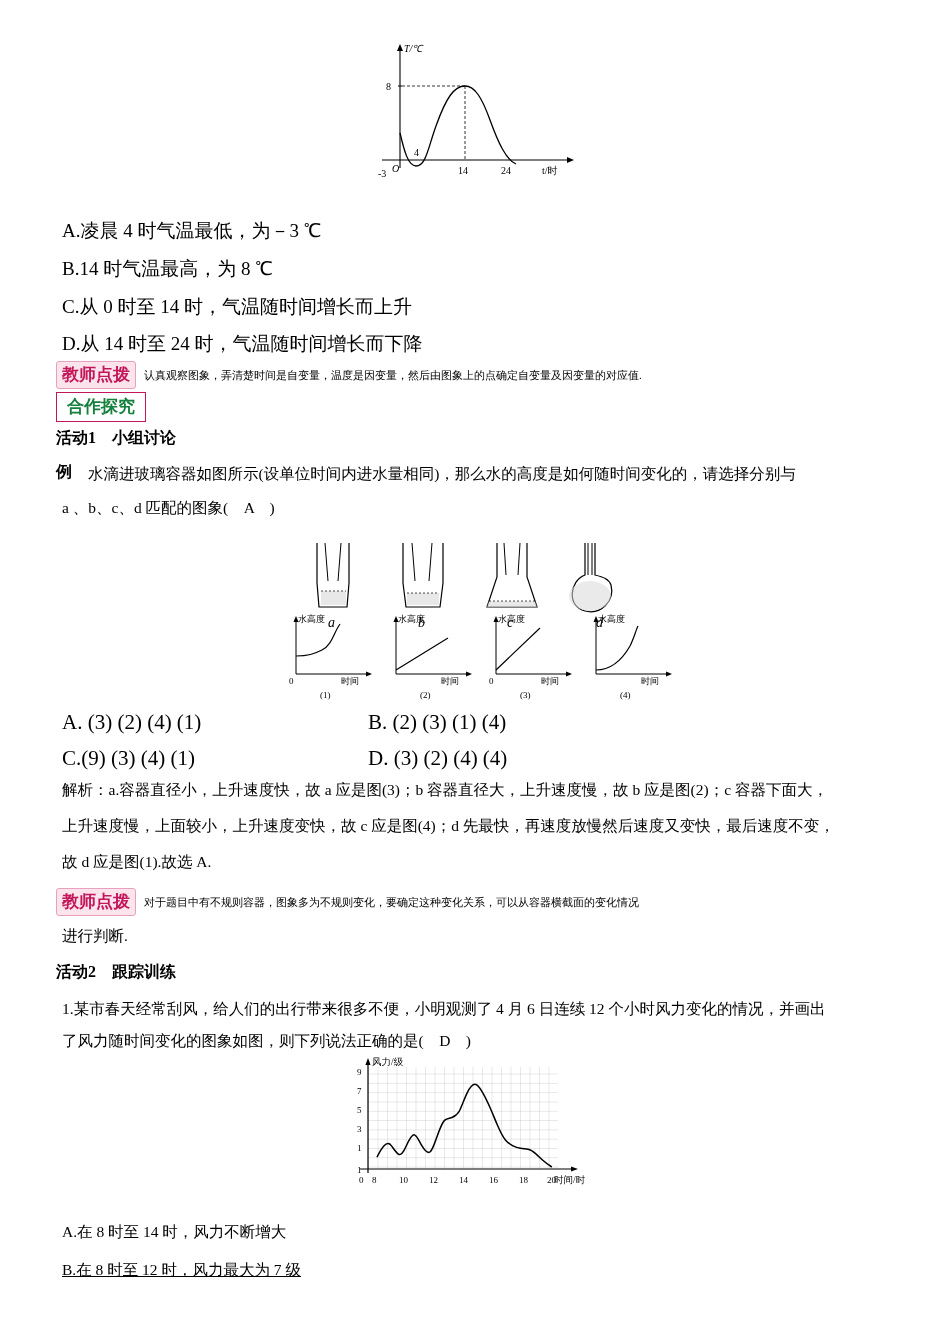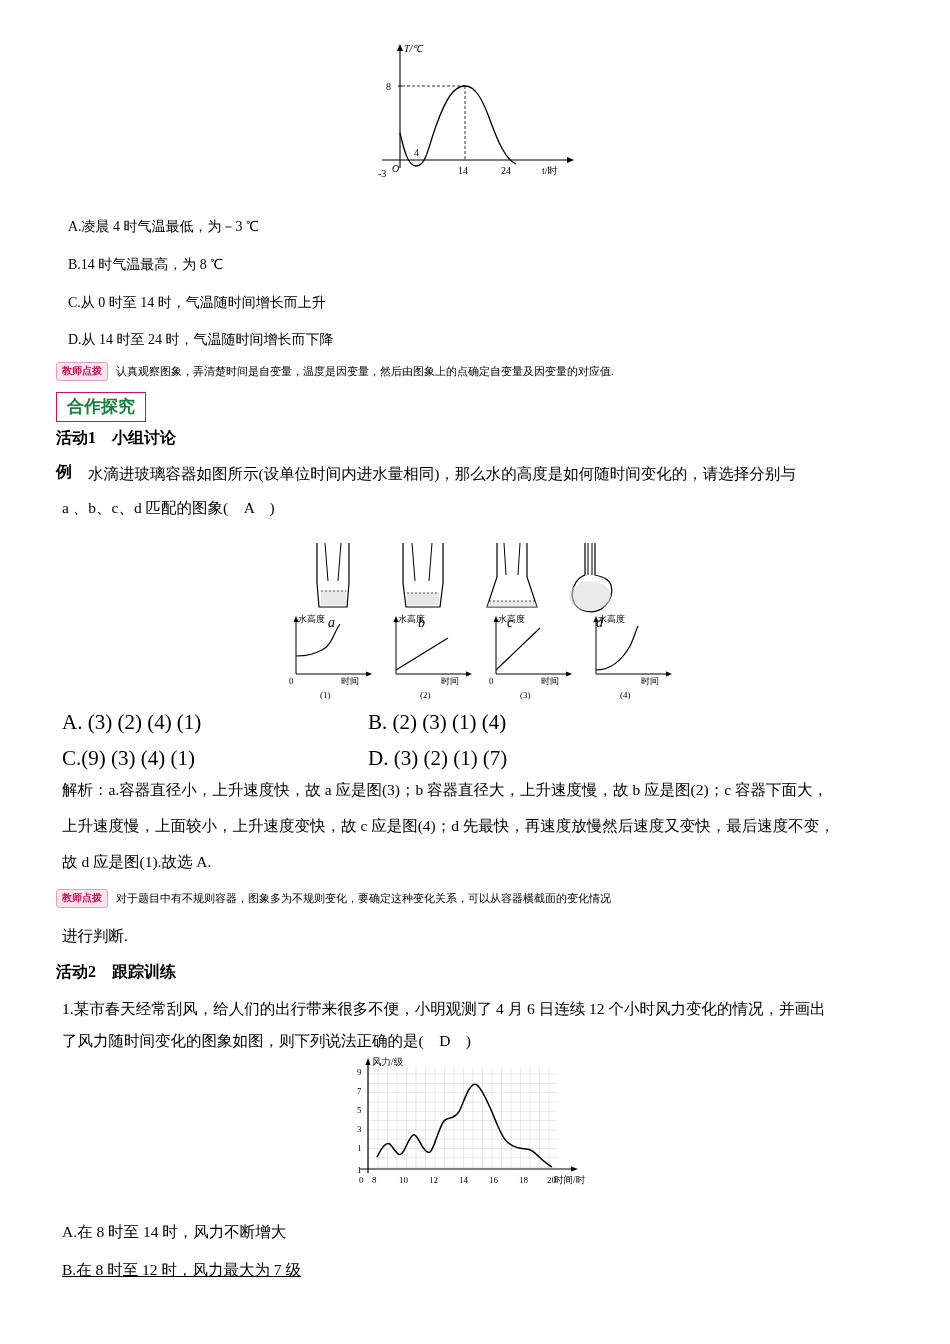--- a/index.html
+++ b/index.html
@@ -13,30 +13,30 @@
   }
   .page{position:relative;width:950px;height:1344px;}
   .txt{font-size:15.5px;line-height:1.5;}
   .block{position:absolute;}
 
   
   .fig-temp{position:absolute;left:370px;top:38px;width:230px;height:150px;}
   .fig-temp svg{display:block;}
 
   
-  .opt{position:absolute;left:68px;font-size:14px;}
+  .opt{position:absolute;left:62px;font-size:19px;}
 
   
   .tip-badge{
     display:inline-block;
     background:#fce4ec;
     border:1px solid #e8a0bf;
     border-radius:3px;
     color:#c2185b;
-    font-size:10px;
+    font-size:17px;
     font-weight:bold;
     padding:1px 5px 2px 5px;
     font-family:"Liberation Sans", sans-serif;
     vertical-align:middle;
   }
   .tip-text{font-size:11px;margin-left:8px;}
 
   
   .sec-head{
     display:inline-block;
@@ -194,21 +194,21 @@
         <text x="320" y="10" font-size="9" font-family="Liberation Serif, serif">水高度</text>
         <text x="363" y="72" font-size="9" font-family="Liberation Serif, serif">时间</text>
         <text x="342" y="86" font-size="9" font-family="Liberation Serif, serif">(4)</text>
       </g>
     </svg>
   </div>
 
   <div class="ansrow" style="left:62px;top:710px;">A. (3) (2) (4) (1)</div>
   <div class="ansrow" style="left:368px;top:710px;">B. (2) (3) (1) (4)</div>
   <div class="ansrow" style="left:62px;top:746px;">C.(9) (3) (4) (1)</div>
-  <div class="ansrow" style="left:368px;top:746px;">D. (3) (2) (1) (7)</div>
+  <div class="ansrow" style="left:368px;top:746px;">D. (3) (2) (4) (4)</div>
 
   <div class="block txt" style="left:62px;top:778px;width:860px;">解析：a.容器直径小，上升速度快，故 a 应是图(3)；b 容器直径大，上升速度慢，故 b 应是图(2)；c 容器下面大，</div>
   <div class="block txt" style="left:62px;top:814px;width:860px;">上升速度慢，上面较小，上升速度变快，故 c 应是图(4)；d 先最快，再速度放慢然后速度又变快，最后速度不变，</div>
   <div class="block txt" style="left:62px;top:850px;width:860px;">故 d 应是图(1).故选 A.</div>
 
   <div class="block" style="left:56px;top:888px;width:880px;">
     <span class="tip-badge">教师点拨</span><span class="tip-text">对于题目中有不规则容器，图象多为不规则变化，要确定这种变化关系，可以从容器横截面的变化情况</span>
   </div>
   <div class="block txt" style="left:62px;top:924px;">进行判断.</div>
 

